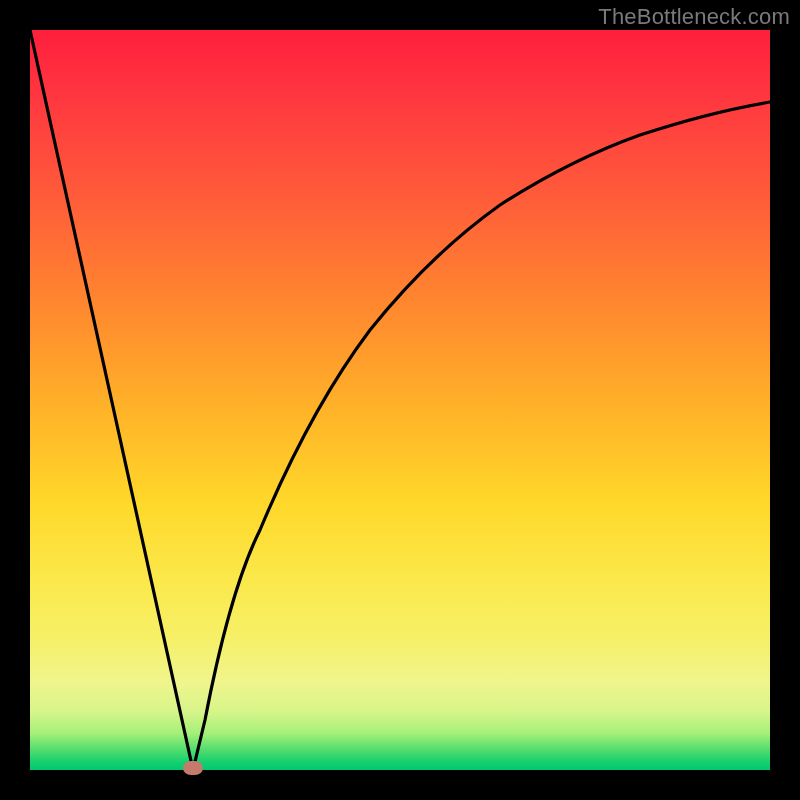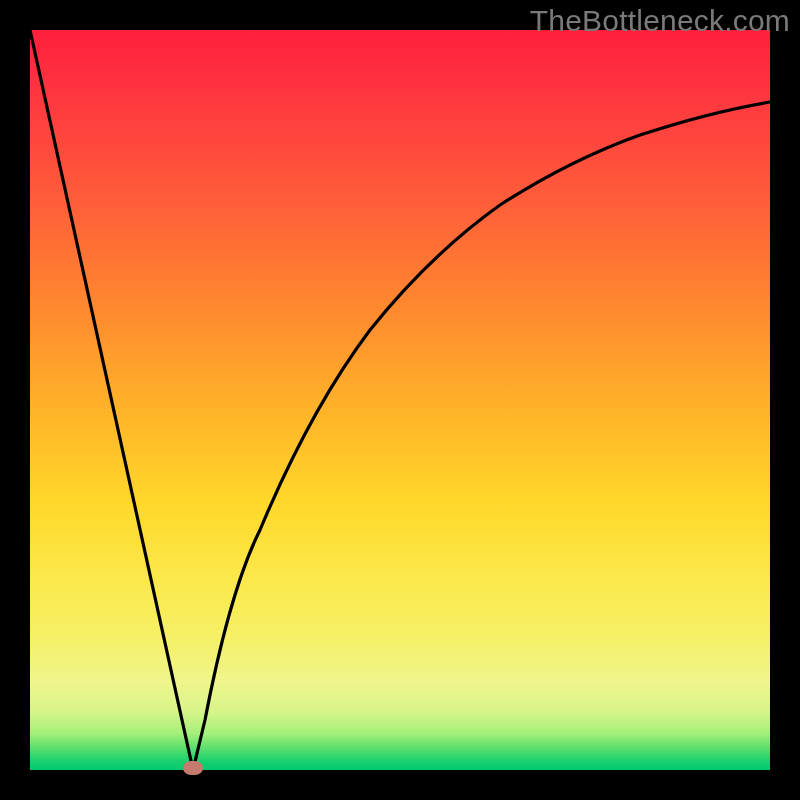--- a/index.html
+++ b/index.html
@@ -47,21 +47,21 @@
     left: 0;
     top: 0;
     width: 740px;
     height: 740px;
   }
   .watermark {
     position: absolute;
     top: 4px;
     right: 10px;
     color: #7a7a7a;
-    font-size: 30px;
+    font-size: 22px;
     font-weight: 500;
     letter-spacing: 0.2px;
   }
   .marker {
     position: absolute;
     width: 20px;
     height: 14px;
     border-radius: 8px / 7px;
     background: #c47b6e;
     transform: translate(-50%, -50%);

